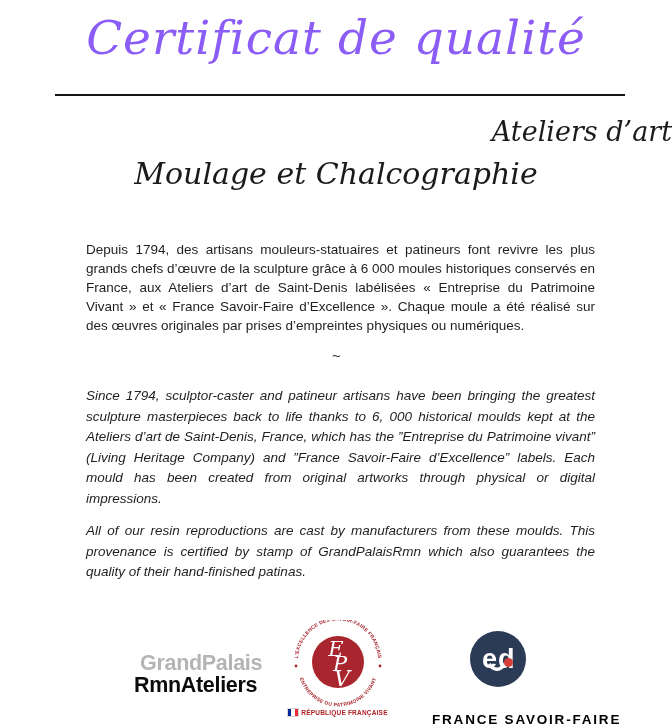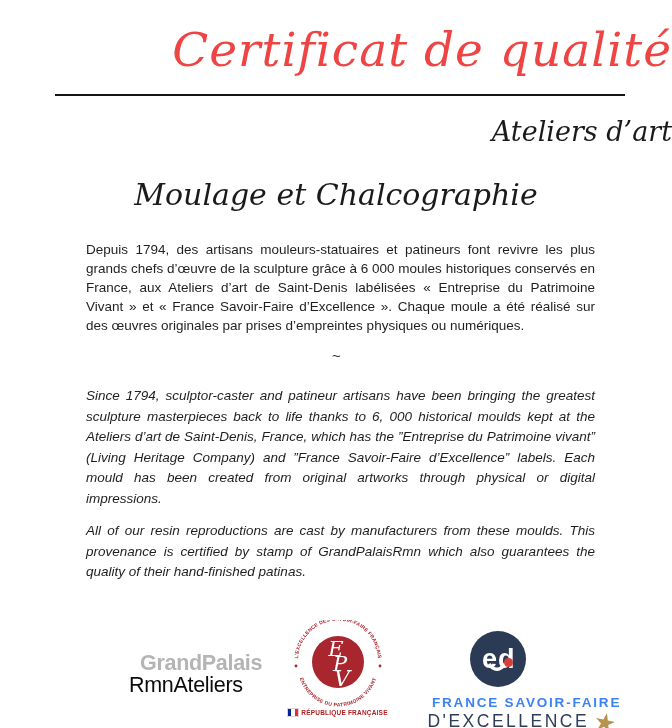--- a/index.html
+++ b/index.html
@@ -3,77 +3,77 @@
 <meta charset="utf-8">
 <style>
   html,body { margin:0; padding:0; background:#ffffff; }
   .page {
     position:relative; width:672px; height:728px; background:#ffffff;
     font-family:"Liberation Sans", sans-serif; color:#1c1c1c; overflow:hidden;
   }
 
   
   .cert-title {
-    position:absolute; top:14px; left:0; width:100%; margin:0;
-    text-align:right; font-family:"DejaVu Serif", serif; font-style:italic;
-    font-weight:400; font-size:47px; line-height:72px; color:#ef4444;
+    position:absolute; top:2px; left:0; width:100%; margin:0;
+    text-align:center; font-family:"DejaVu Serif", serif; font-style:italic;
+    font-weight:400; font-size:47px; line-height:72px; color:#8b5cf6;
     letter-spacing:1px;
   }
   .rule {
     position:absolute; top:94px; left:55px; width:570px; height:2px;
     background:#151515;
   }
 
   
   .subtitle {
     position:absolute; left:0; width:100%; text-align:center;
     font-family:"DejaVu Serif", serif; font-style:italic; color:#1a1a1a;
   }
   .subtitle-1 { top:116px; font-size:27px;text-align:right; }
-  .subtitle-2 { top:177px; font-size:30px; }
+  .subtitle-2 { top:156px; font-size:30px; }
 
   
   .body-text {
     position:absolute; top:240px; left:78px; width:517px;
     text-align:justify; color:#1f1f1f;
   }
   .body-text p { margin:0 0 13px 8px; font-size:13.5px; line-height:19px; }
   .body-text p.para-en { font-style:italic; line-height:20.5px; margin-bottom:12px; }
   .tilde-sep {
     text-align:center; font-size:15px; line-height:16px;
     margin:4px 0 22px 0; font-style:normal;
   }
 
   
   .logo-grandpalais {
     position:absolute; left:108px; top:652px; line-height:22px;
     font-family:"Liberation Sans", sans-serif; white-space:nowrap;
   }
   .gp-line1 { color:#b4b4b4; font-size:21.5px; font-weight:bold; letter-spacing:-0.3px;margin-left:32px; }
-  .gp-line2 { color:#0b0b0b; font-size:21.5px; font-weight:normal; letter-spacing:-0.3px; margin-left:21px; }
+  .gp-line2 { color:#0b0b0b; font-size:21.5px; font-weight:bold; letter-spacing:-0.3px; margin-left:21px;text-align:center; }
 
   
   .logo-epv { position:absolute; left:290px; top:620px; width:96px; text-align:center; }
   .logo-epv svg { display:block; }
   .epv-arc-text { font-family:"Liberation Sans", sans-serif; font-weight:bold; }
   .rf-caption {
     margin-top:1px; display:flex; align-items:center; justify-content:center; gap:3px;
     color:#b01f24; font-size:6.5px; font-weight:bold; letter-spacing:0.2px; white-space:nowrap;
   }
   .flag-fr {
     width:10px; height:7px; display:inline-block; flex:0 0 auto;
     background:linear-gradient(90deg,#002395 0 33%, #ffffff 33% 66%, #ED2939 66% 100%);
     outline:1px solid #d8d8d8;
   }
 
   
   .logo-fsfe { position:absolute; left:432px; top:630px; width:180px; text-align:center; }
   .logo-fsfe svg { display:block; margin-left:37px; }
   .fsfe-line1 {
-    margin-top:7px; color:#3b82f6; font-weight:bold; font-size:13.5px;
+    margin-top:24px; color:#000000; font-weight:bold; font-size:13.5px;
     letter-spacing:1.8px; white-space:nowrap;
   }
   .fsfe-line2 {
     margin-top:1px; color:#2e3d58; font-size:17.5px; letter-spacing:2.5px;
     display:flex; align-items:center; justify-content:center; gap:5px; white-space:nowrap;
   }
   .star-glyph {
     color:#b6934e; font-size:25px; line-height:20px; display:inline-block;
     transform:rotate(12deg); letter-spacing:0;
   }

